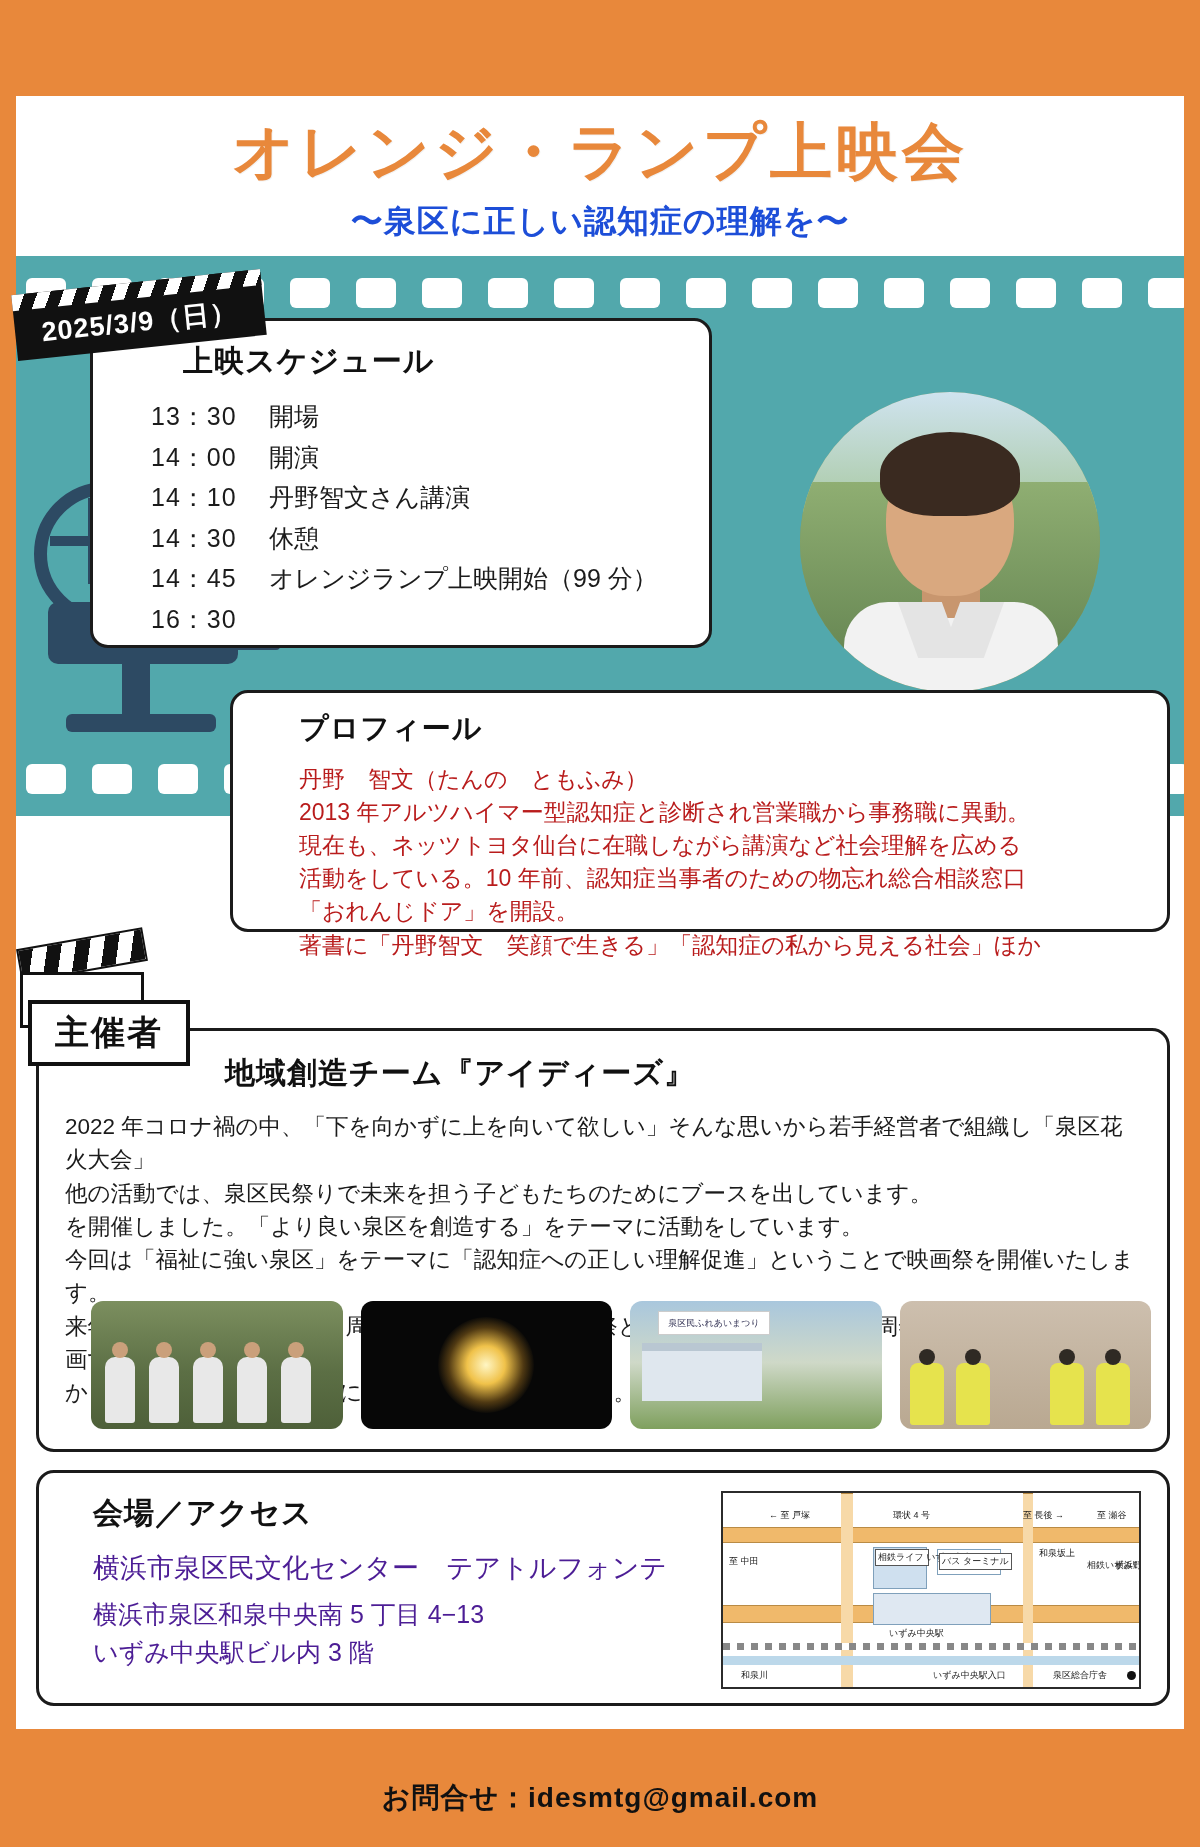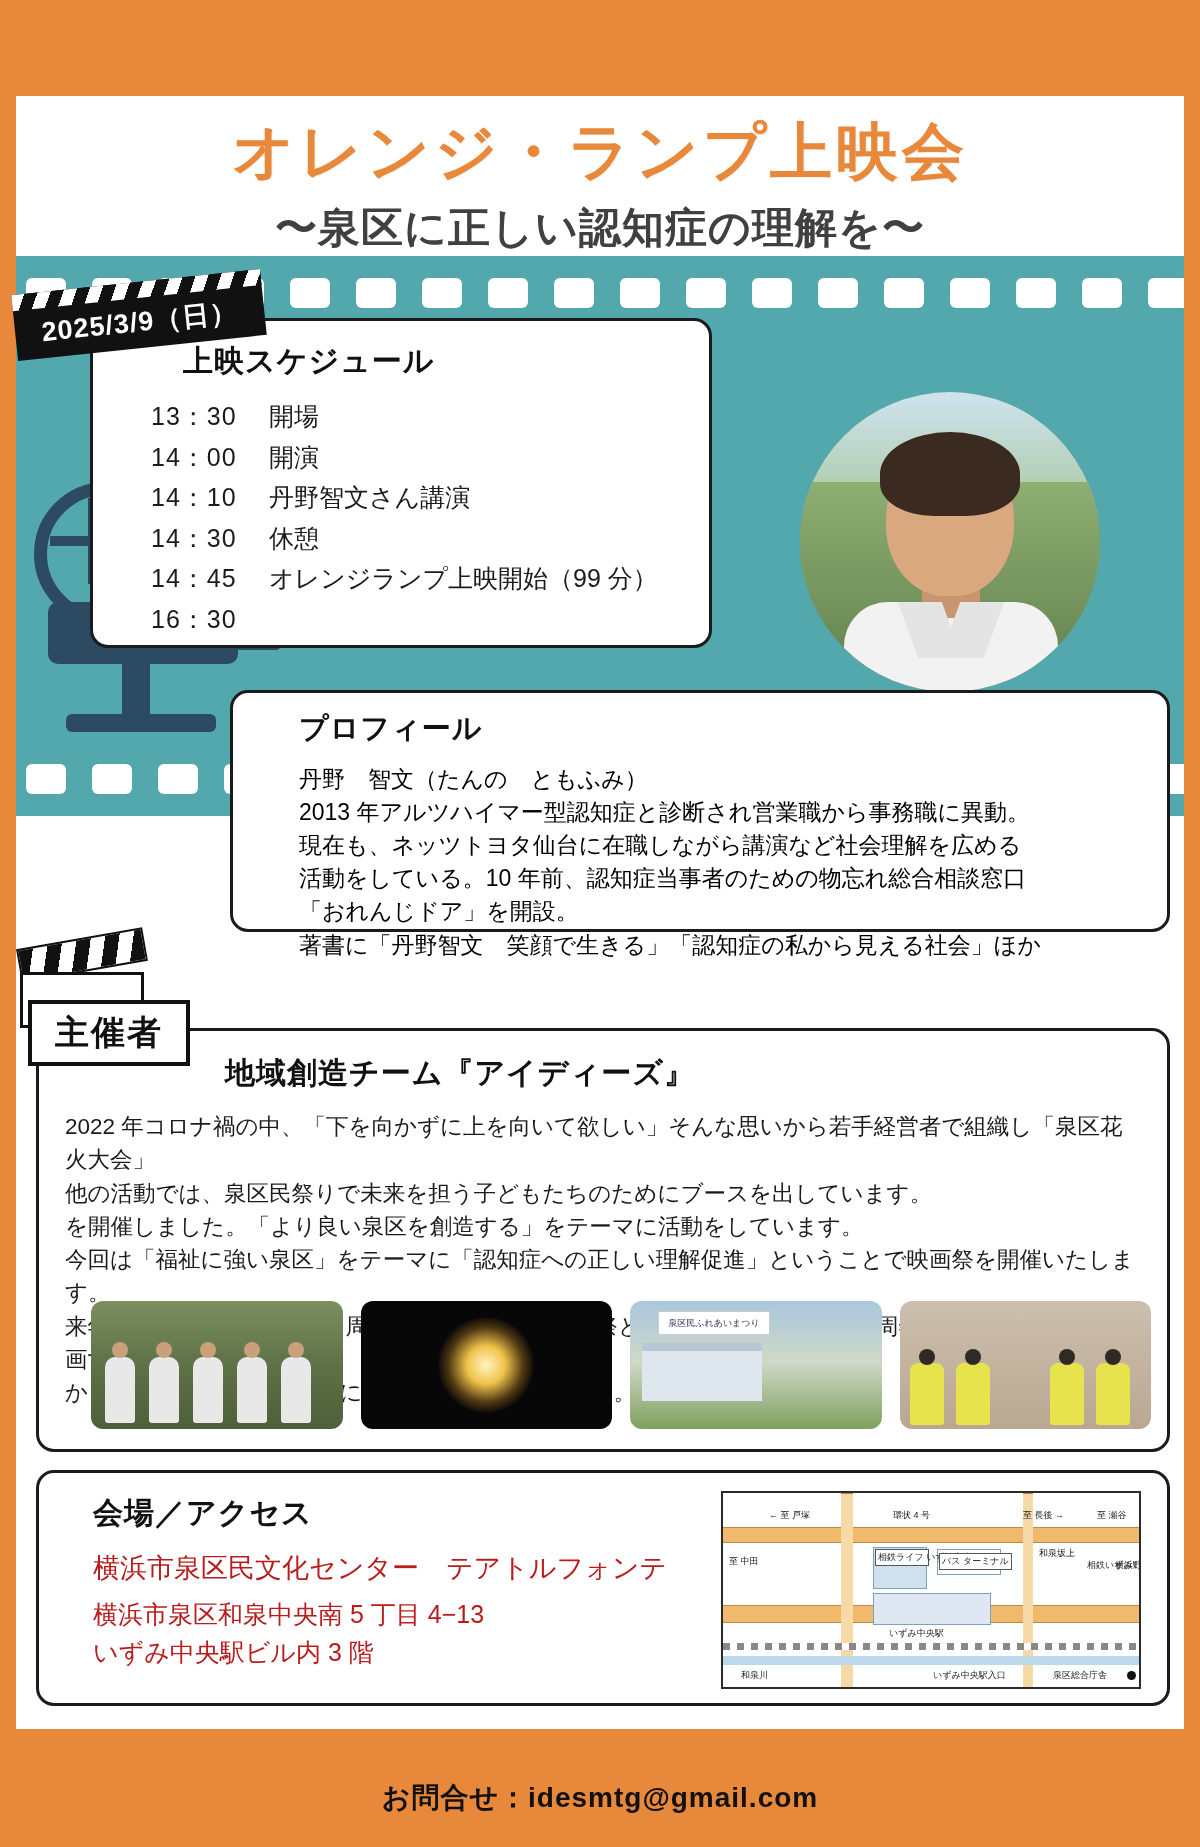--- a/index.html
+++ b/index.html
@@ -139,23 +139,23 @@
     font-size: 62px;
     font-weight: bold;
     color: #e8883b;
     letter-spacing: 4px;
     line-height: 1.1;
     margin: 0;
     text-shadow: 1px 1px 0 rgba(0,0,0,0.05);
   }
   .sub-title {
     margin: 14px 0 7px 0;
-    font-size: 42px;
+    font-size: 32px;
     font-weight: bold;
-    color: #404040;
+    color: #1d4ed8;
     letter-spacing: 1px;
   }
 
   
   .date-tag {
     position: absolute;
     left: 14px;
     top: 282px;
     width: 250px;
     height: 66px;
@@ -276,21 +276,21 @@
     left: 230px;
     top: 690px;
     width: 940px;
     height: 242px;
     padding: 16px 30px;
   }
   .profile-lines p {
     margin: 0;
     font-size: 23px;
     line-height: 1.44;
-    color: #000000;
+    color: #b91c1c;
   }
   .profile-card .card-heading { margin-left: 36px; font-size: 29px; }
   .profile-lines { padding-left: 36px; }
 
   
   .clapper {
     position: absolute;
     left: 18px;
     top: 938px;
     width: 128px;
@@ -451,21 +451,21 @@
     font-weight: bold;
     margin: 0 0 14px 26px;
     color: #111111;
     letter-spacing: 1px;
   }
   .venue-lines { padding-left: 26px; }
   .venue-lines p {
     margin: 0;
     font-size: 25px;
     line-height: 1.52;
-    color: #b91c1c;
+    color: #4c1d95;
   }
   .venue-lines p.big {
     font-size: 27px;
     margin-bottom: 6px;
   }
 
   
   .map {
     position: absolute;
     right: 26px;

